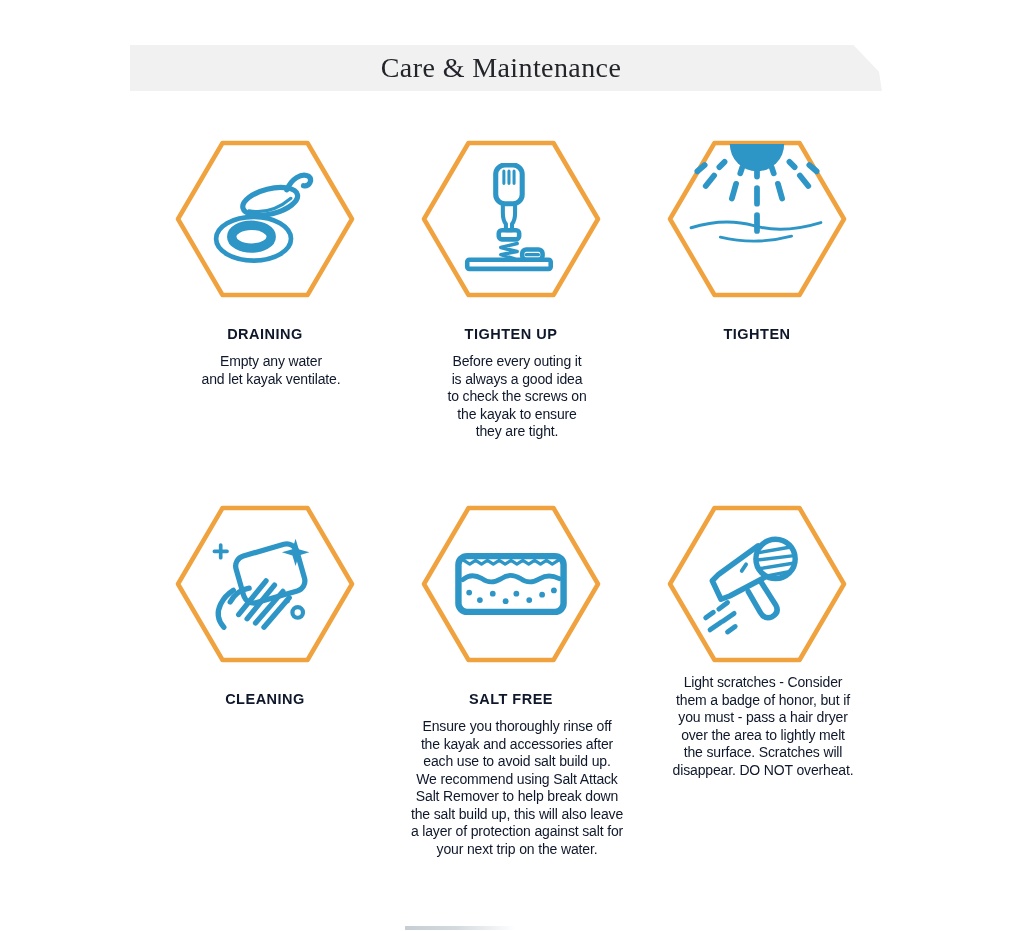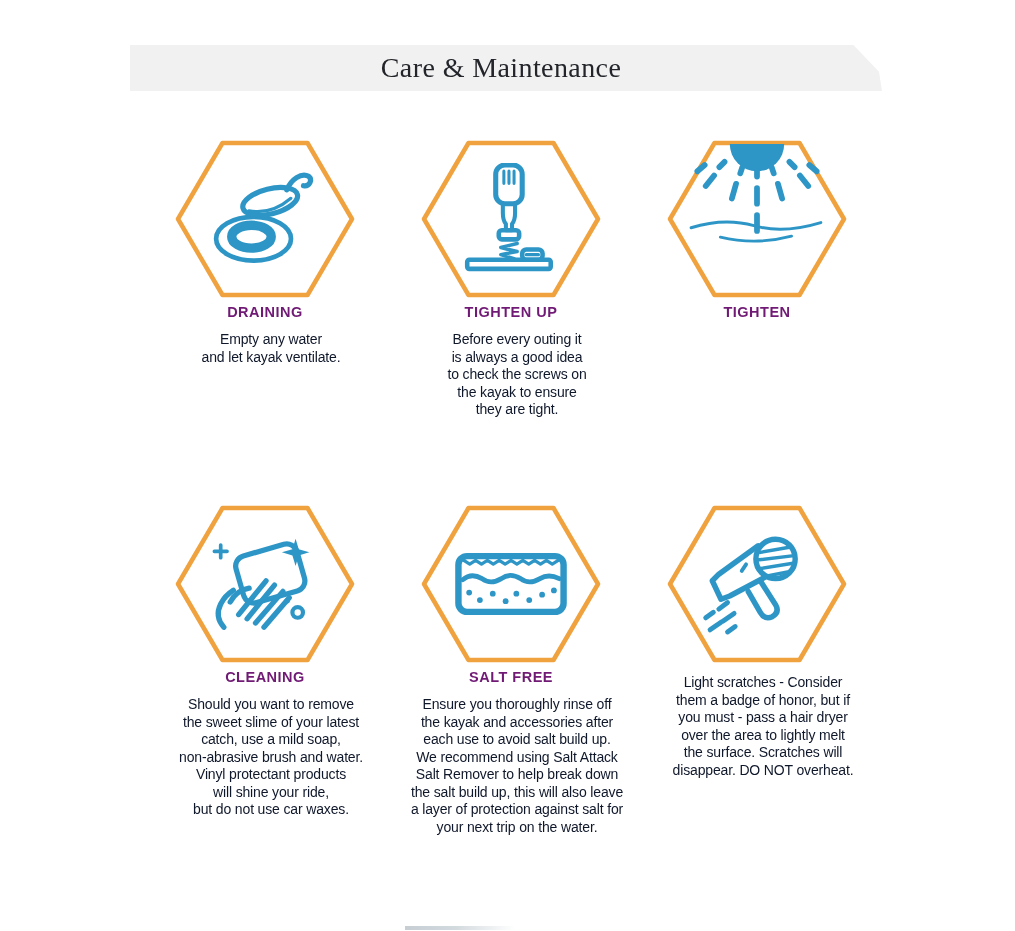--- a/index.html
+++ b/index.html
@@ -23,21 +23,21 @@
   .row{position:absolute;left:142px;width:738px;display:flex;}
   .row-1{top:140px;}
   .row-2{top:505px;}
   .card{width:246px;text-align:center;}
   .hex{position:relative;width:180px;height:158px;margin:0 auto;}
   .hex svg{position:absolute;}
   .hex-border{left:0;top:0;}
   .icon-center{left:50%;top:50%;transform:translate(-50%,-50%);}
   .icon-top{left:50%;top:4px;transform:translateX(-50%);}
   .card-title{
-    margin-top:6px;font-size:14.5px;font-weight:700;color:#701a75;
+    margin-top:28px;font-size:14.5px;font-weight:700;color:#0f172a;
     letter-spacing:0.5px;
   }
   .card-desc{
     width:258px;margin:11px auto 0;font-size:14px;line-height:17.5px;
     color:#0f172a;letter-spacing:-0.15px;white-space:pre-line;
   }
   
   .bottom-strip{
     position:absolute;left:405px;top:926px;width:116px;height:4px;
     background:linear-gradient(to right,#c6ced4 0%,#d4dbdf 45%,rgba(230,234,236,0) 95%);
@@ -138,27 +138,20 @@
         <path class="stroke" d="M22,72 Q28,61 40,59" stroke-width="5"></path>
         <path class="stroke" d="M30,84 L56,52" stroke-width="5"></path>
         <path class="stroke" d="M38,88 L64,56" stroke-width="5"></path>
         <path class="stroke" d="M46,92 L72,62" stroke-width="5"></path>
         <path class="stroke" d="M54,96 L78,68" stroke-width="5"></path>
         <circle class="stroke" cx="86" cy="82" r="5" stroke-width="4"></circle>
         <circle class="fillb" cx="76" cy="71" r="2.6"></circle>
       </svg>
     </div>
     <div class="card-title">CLEANING</div>
-    <div class="card-desc">Should you want to remove
-the sweet slime of your latest
-catch, use a mild soap,
-non-abrasive brush and water.
-Vinyl protectant products
-will shine your ride,
-but do not use car waxes.</div>
   </div>
 
   <div class="card">
     <div class="hex">
       <svg class="hex-border" width="180" height="158" viewBox="0 0 180 158">
         <polygon points="3,79 47.5,3 132.5,3 177,79 132.5,155 47.5,155" fill="none" stroke="#f0a23f" stroke-width="4.5" stroke-linejoin="round"></polygon>
       </svg>
       <svg class="icon-center" width="118" height="86" viewBox="0 0 110 80">
         <rect class="stroke" x="6" y="14" width="98" height="52" rx="8" stroke-width="6"></rect>
         <path class="stroke" d="M11,18 l5.5,3.5 5.5,-3.5 5.5,3.5 5.5,-3.5 5.5,3.5 5.5,-3.5 5.5,3.5 5.5,-3.5 5.5,3.5 5.5,-3.5 5.5,3.5 5.5,-3.5 5.5,3.5 5.5,-3.5 5.5,3.5 5.5,-3.5" stroke-width="3"></path>

